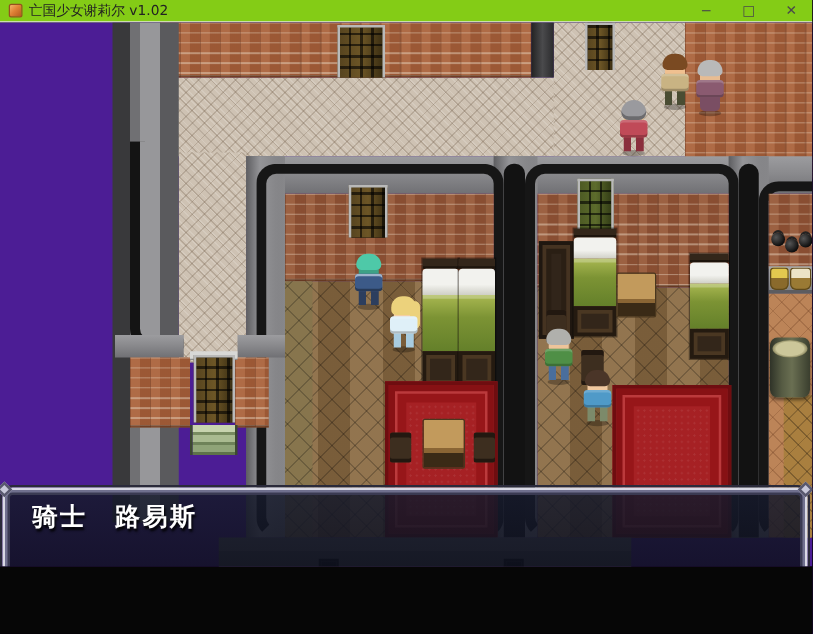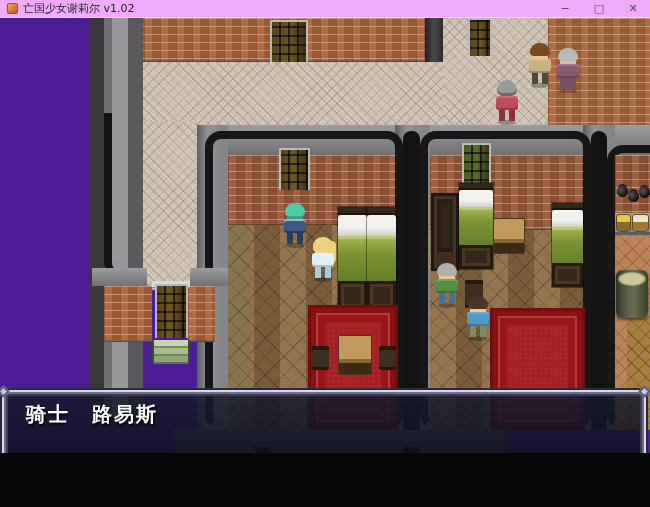--- a/index.html
+++ b/index.html
@@ -1,19 +1,19 @@
 <!DOCTYPE html>
 <html><head>
 <meta charset="utf-8">
 <style>
   html,body{margin:0;padding:0;background:#000;}
   *{box-sizing:border-box;}
   .win{position:relative;width:650px;height:507px;overflow:hidden;font-family:"DejaVu Sans",sans-serif;background:#060606;}
   
-  .titlebar{position:absolute;left:0;top:0;width:650px;height:18px;background:#f0abfc;display:flex;align-items:center;border-bottom:1px solid #e2e2e2;}
+  .titlebar{position:absolute;left:0;top:0;width:650px;height:18px;background:#84cc16;display:flex;align-items:center;border-bottom:1px solid #e2e2e2;}
   .app-icon{width:11px;height:11px;margin:0 5px 0 7px;border-radius:2px;background:linear-gradient(135deg,#f2b36a 0%,#e08236 45%,#b35a1e 100%);border:1px solid #96521e;}
   .tb-title{font-size:11px;color:#222;letter-spacing:0;white-space:nowrap;}
   .tb-sp{flex:1;}
   .tb-btn{width:34px;height:18px;line-height:17px;text-align:center;font-size:11px;color:#4a4a4a;}
   
   .game{position:absolute;left:0;top:18px;width:650px;height:435px;overflow:hidden;background:#4c1d95;font-family:Liberation Serif, serif;}
   .abs{position:absolute;}
   
   .cobble{background-color:#cec2b3;background-image:
     repeating-linear-gradient(45deg,rgba(110,90,70,.25) 0 1px,transparent 1px 7px),

